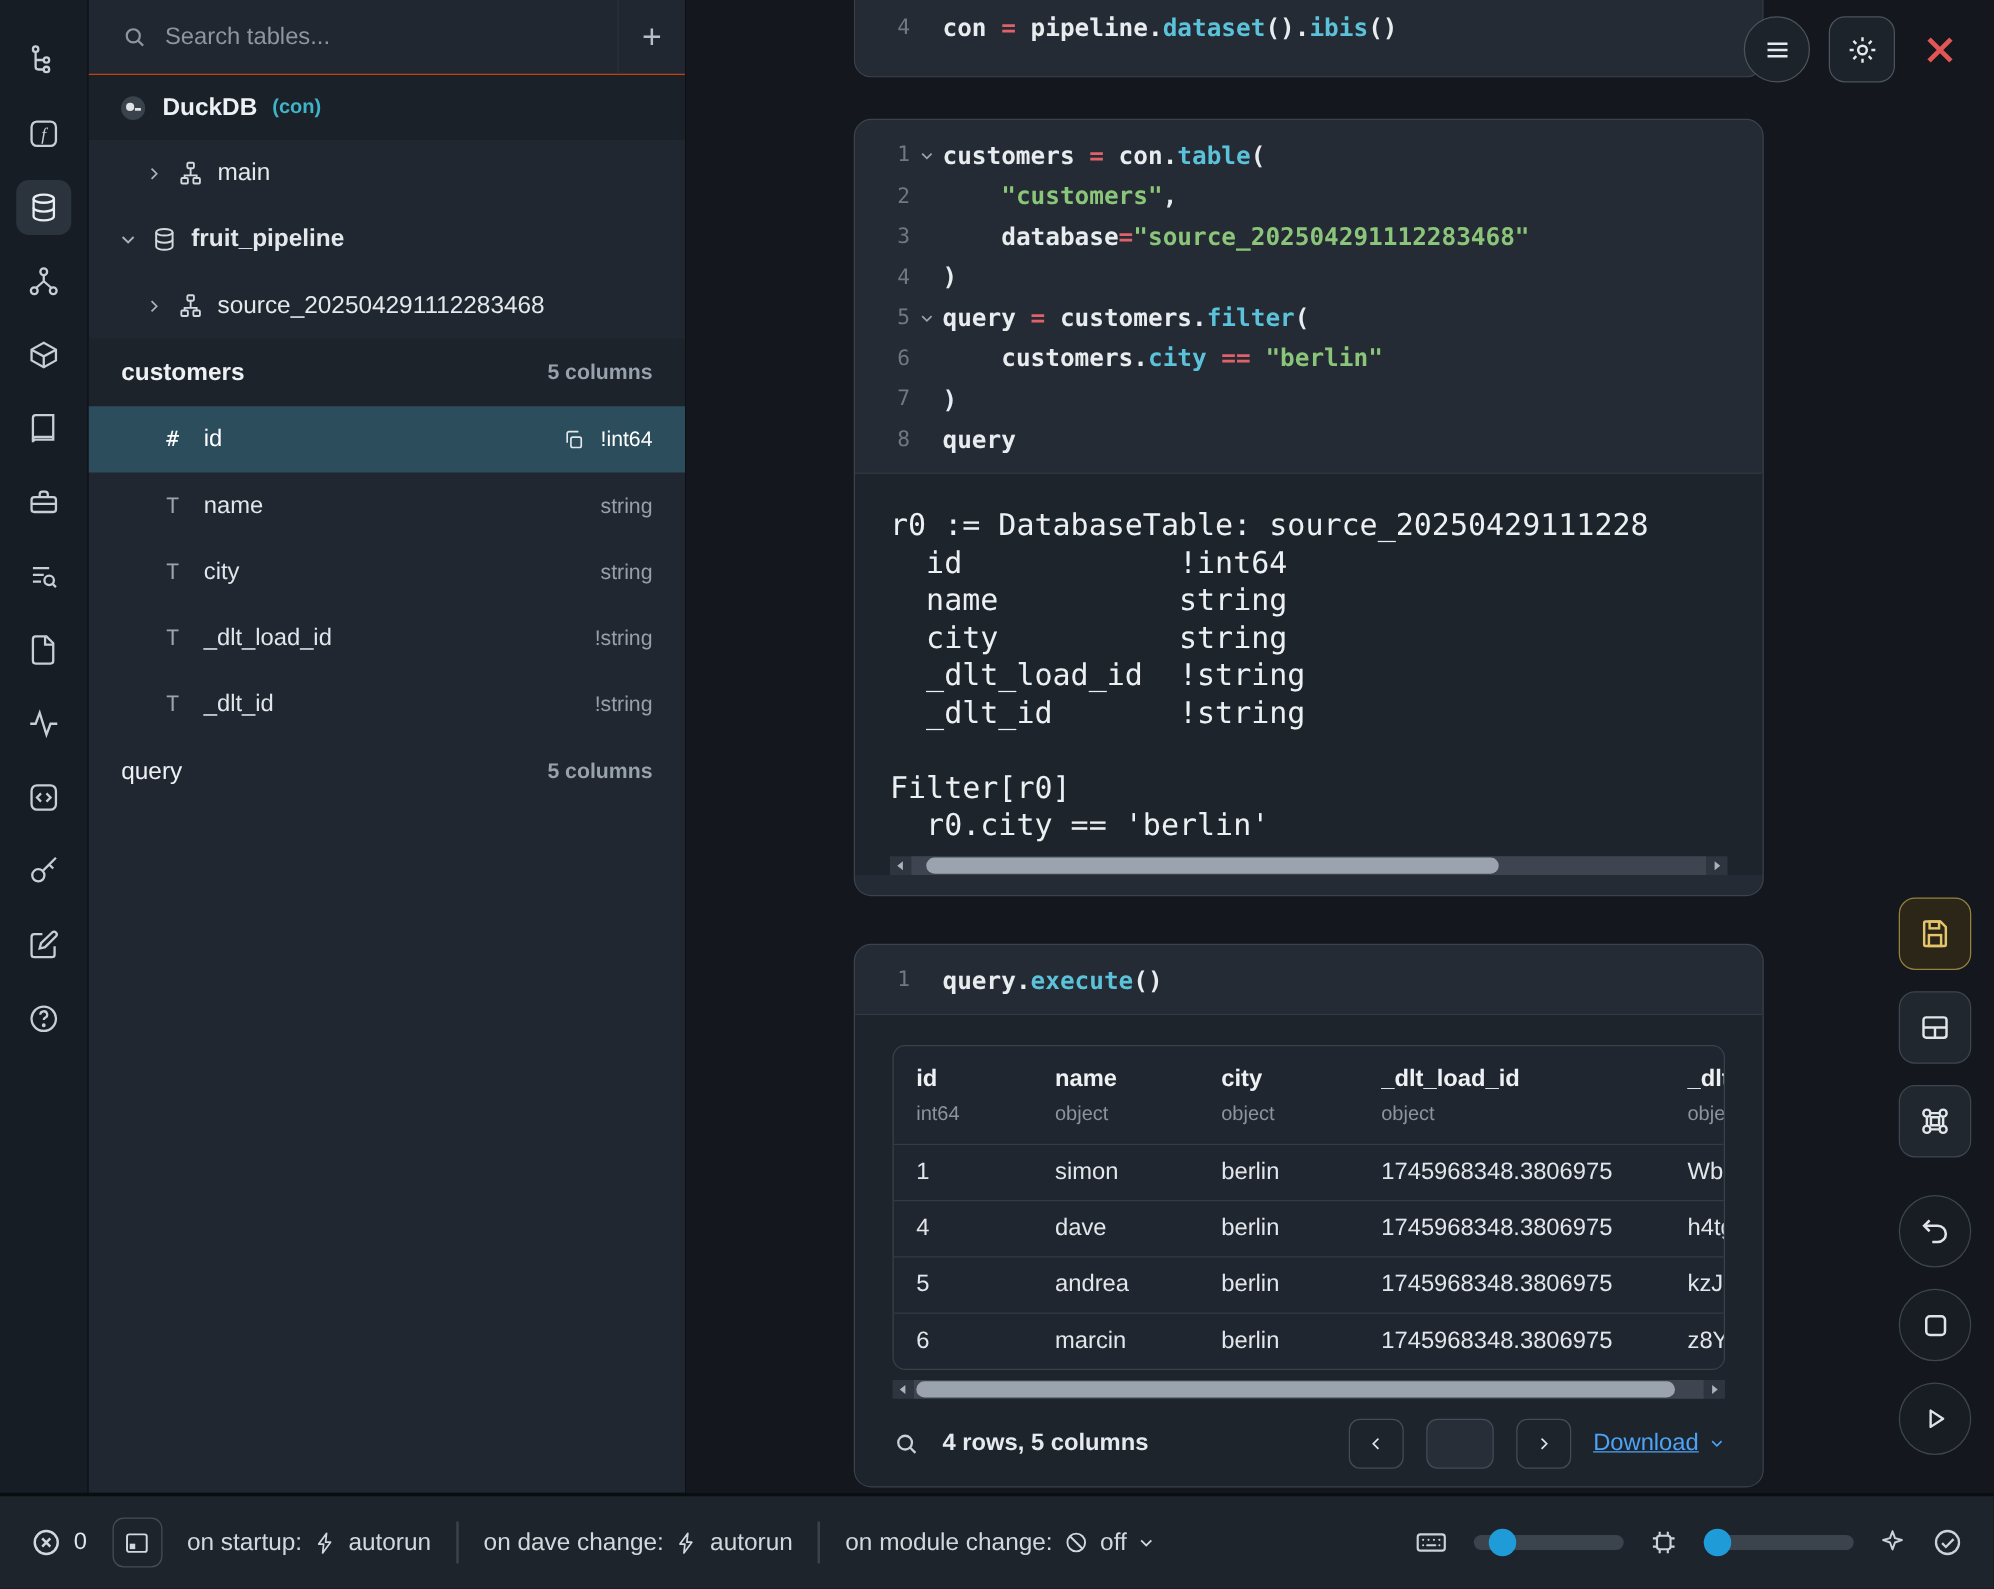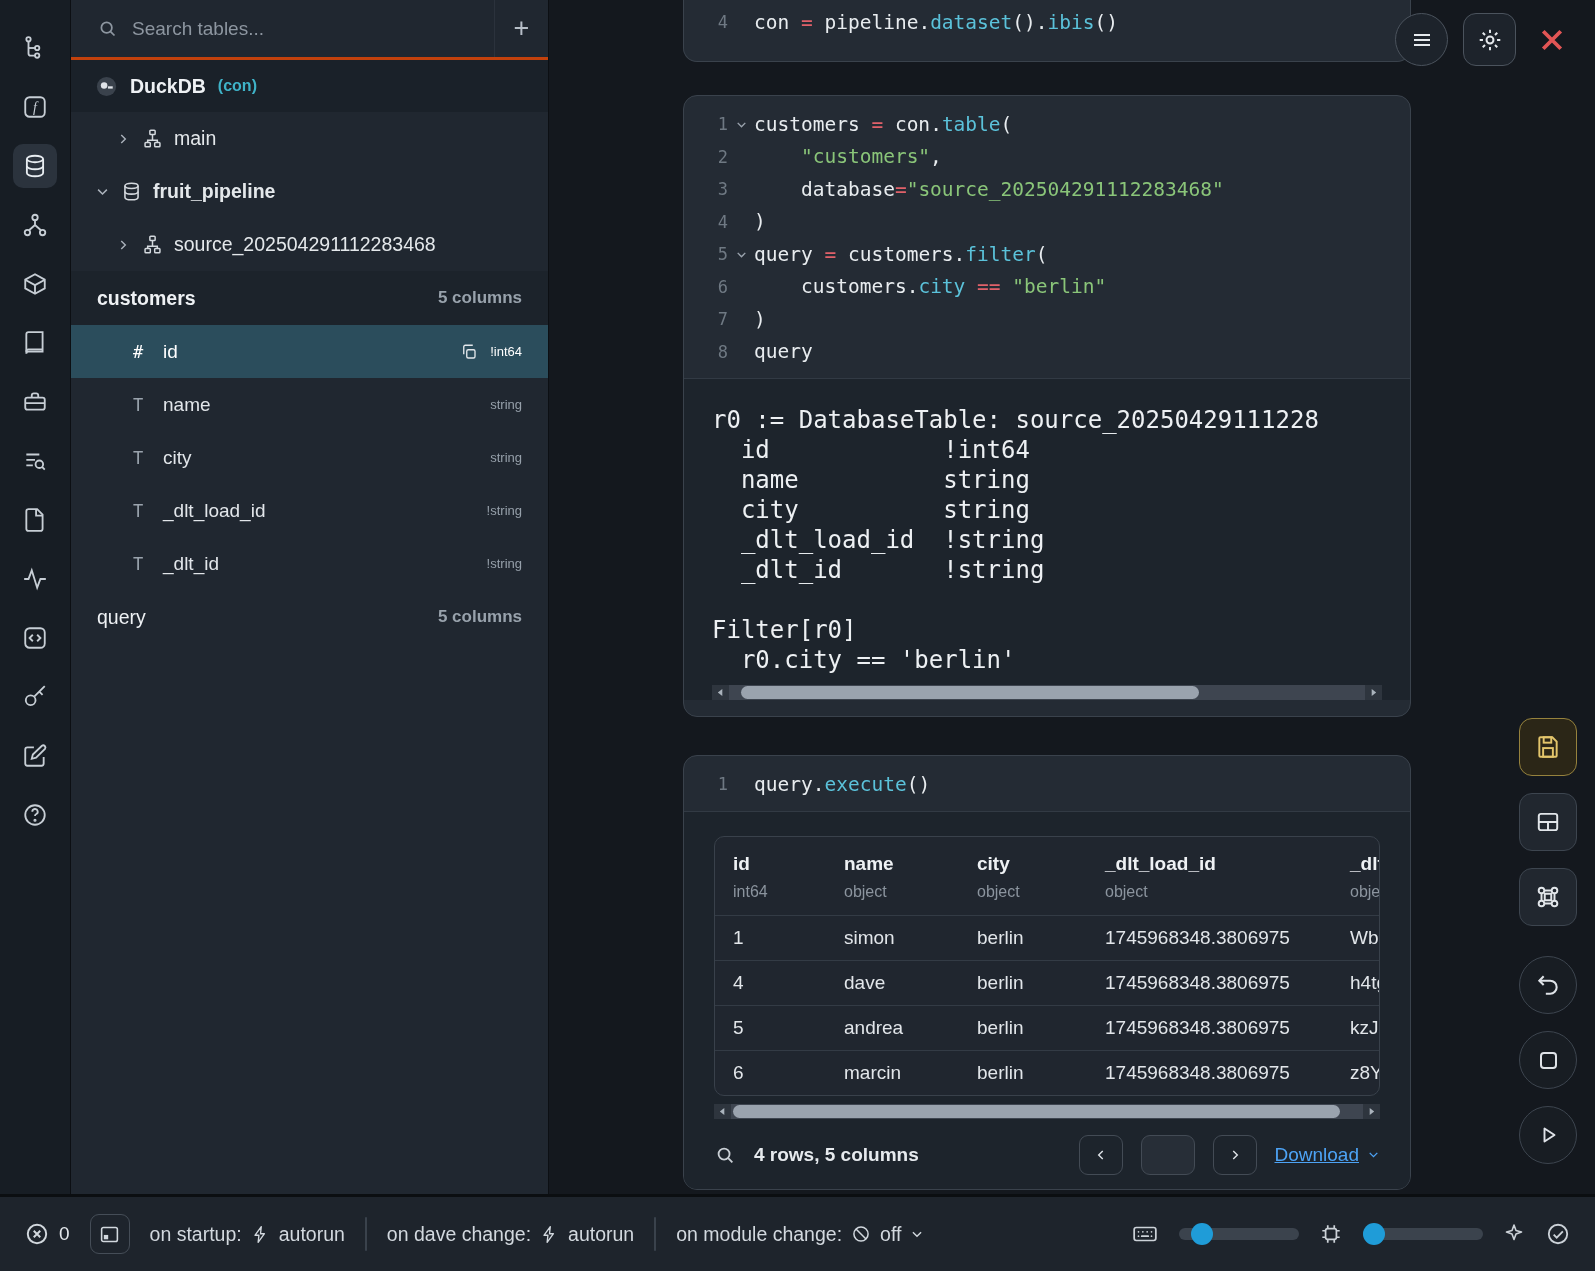--- a/index.html
+++ b/index.html
@@ -18,21 +18,21 @@
   .rail-item.active { background:#2b333d; color:#e8edf1; }
   .rail-item svg { width:26px; height:26px; }
 
   
   .sidebar { width:478px; background:#202730; border-right:1px solid #0c0f13;
     display:flex; flex-direction:column; flex:none; }
   .side-header { height:75px; flex:none; display:flex; align-items:center; justify-content:space-between;
     padding:0 26px; border-bottom:1px solid #2b323c; }
   .side-title { font-size:20px; font-weight:700; letter-spacing:.4px; color:#f1f3f6; }
   .close-x { color:#d9dde2; }
-  .search-row { height:60px; flex:none; display:flex; align-items:center; border-bottom:3px solid #c2410c; }
+  .search-row { height:60px; flex:none; display:flex; align-items:center; border-bottom:1px solid #c2410c; }
   .search-ic { margin-left:26px; color:#8d96a0; }
   .search-input { flex:1; background:transparent; border:none; outline:none; margin-left:14px;
     font-size:19px; color:#dfe3e8; font-family:"Liberation Sans",sans-serif; }
   .search-input::placeholder { color:#8d96a0; }
   .add-btn { width:54px; height:100%; border-left:1px solid #2b323c; font-size:27px; color:#b6bec7;
     display:flex; align-items:center; justify-content:center; }
   .group-row { height:52px; flex:none; display:flex; align-items:center; gap:12px;
     background:#1a2129; padding:0 24px; font-size:19.5px; font-weight:700; color:#eef1f4; }
   .conn-label { color:#3fb3c8; font-size:16px; font-weight:600; }
   .tree-row { height:53px; flex:none; display:flex; align-items:center; gap:11px;
@@ -41,38 +41,38 @@
   .tree-row.lvl2 { padding-left:45px; font-weight:400; }
   .tree-chev { width:15px; color:#aab2bb; display:flex; }
   .tree-ic { color:#d4d9de; display:flex; }
   .table-head-row { height:54px; flex:none; display:flex; align-items:center; justify-content:space-between;
     padding:0 26px; background:#1c232b; }
   .table-head-name { font-size:19.5px; font-weight:700; color:#eef1f4; }
   .table-badge { font-size:17px; font-weight:600; color:#98a2ac; }
   .col-row { height:53px; flex:none; display:flex; align-items:center; padding:0 26px 0 62px; }
   .col-icon { width:30px; font-family:"DejaVu Sans Mono",monospace; font-size:17px; color:#9aa3ad; }
   .col-name { flex:1; font-size:19px; color:#e2e6ea; }
-  .col-type { font-size:13px; color:#96a0aa; display:flex; align-items:center; gap:12px; }
+  .col-type { font-size:17px; color:#96a0aa; display:flex; align-items:center; gap:12px; }
   .col-row.selected { background:#2b4d5c; }
   .col-row.selected .col-icon, .col-row.selected .col-name, .col-row.selected .col-type { color:#fff; }
   .copy { display:flex; color:#e3e7eb; }
 
   
   .main { flex:1; position:relative; background:#14181e; padding-left:134px; overflow:hidden; }
   .cells { width:728px; display:flex; flex-direction:column; }
   .cell { background:#242b34; border:1.5px solid #3a424c; border-radius:14px; overflow:hidden; }
   .cell.partial { border-top:none; border-radius:0 0 14px 14px; height:62px; padding-top:6px; }
   .cell.c2 { margin-top:33px; }
   .cell.c3 { margin-top:38px; }
   .code-area.pad { padding:12px 0 10px; }
   .code-line { display:flex; align-items:center; height:32.5px;
     font-family:"DejaVu Sans Mono",monospace; font-size:19.5px; }
   .ln { width:44px; text-align:right; color:#6f7983; font-size:17px; flex:none; }
   .fold { width:26px; display:flex; justify-content:center; flex:none; }
-  .ct { white-space:pre; }
+  .ct { white-space:pre;font-weight:bold; }
   .tk-v, .tk-p { color:#e8ecef; }
   .tk-o { color:#e0616a; }
   .tk-m { color:#5bc2da; }
   .tk-s { color:#8ac579; }
 
   .cell-output { background:#1d242c; border-top:1px solid #323a44; }
   .cell-output pre { font-family:"DejaVu Sans Mono",monospace; font-size:24px; line-height:30px;
     color:#edf0f3; padding:26px 0 0 28px; overflow:hidden; white-space:pre; }
   .hscroll { display:flex; align-items:center; height:15px; margin:10px 28px 16px 28px; }
   .sb-arrow { width:17px; height:15px; background:#2e353e; display:flex; align-items:center;

